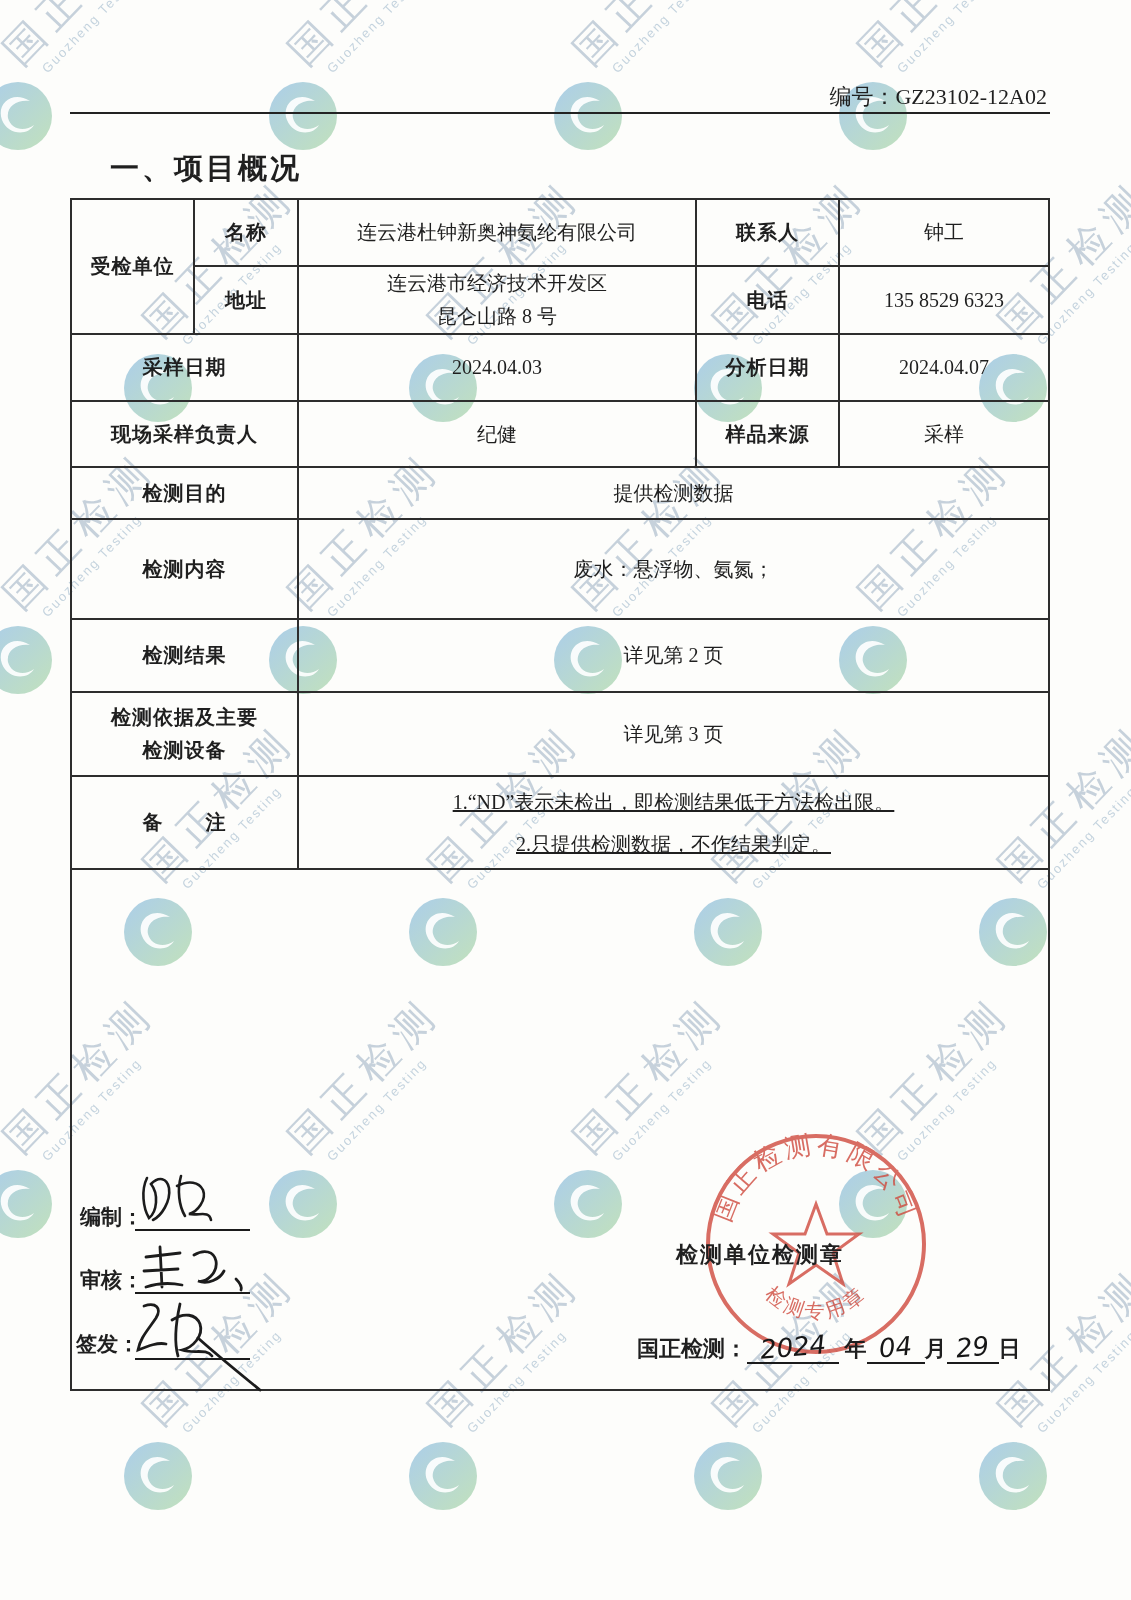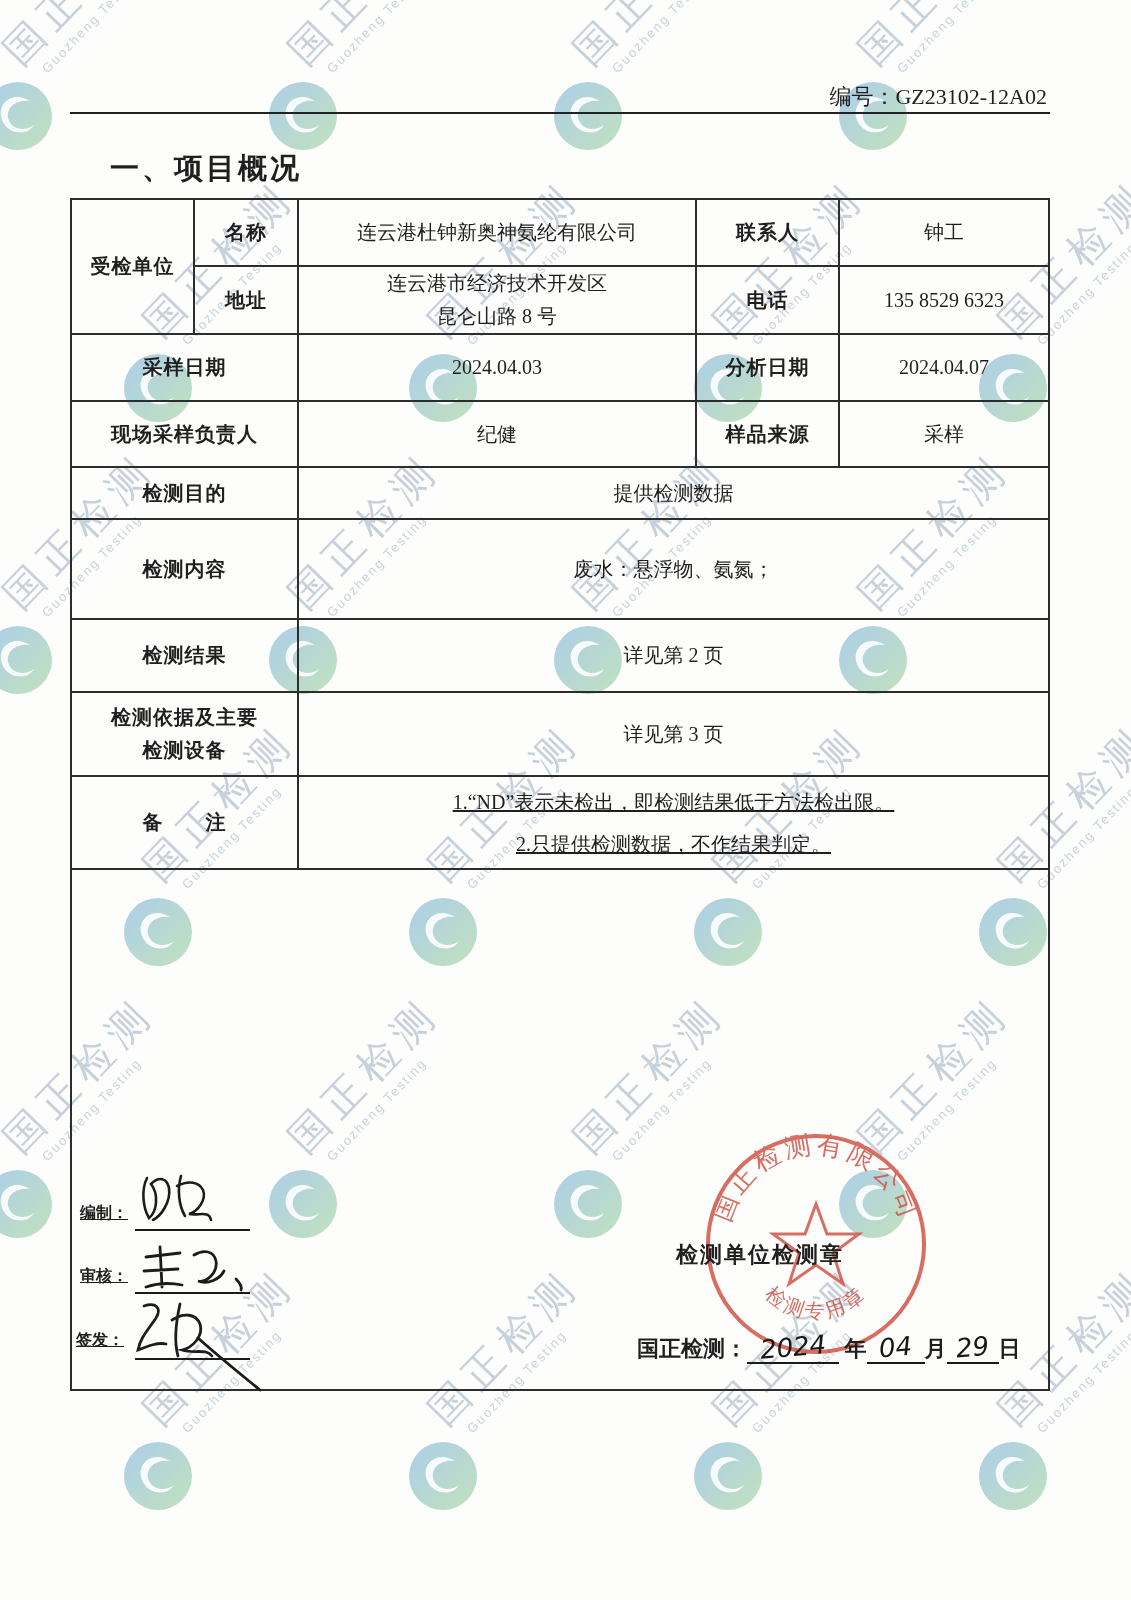--- a/index.html
+++ b/index.html
@@ -26,21 +26,21 @@
     position:absolute;left:70px;top:198px;width:978px;z-index:1;
     border-collapse:collapse;table-layout:fixed;background:transparent;
   }
   table.main td{border:2px solid #2d2d2d;padding:0;vertical-align:middle;text-align:center;font-size:20px;}
   td.lbl{font-weight:bold;font-size:21px;letter-spacing:1px;}
   td.lft{text-align:left;padding-left:20px;}
   td.big{height:519px;}
   .two-line{line-height:33px;}
   .remark{line-height:42px;font-size:20px;text-decoration:underline;}
   
-  .sig-label{position:absolute;font-size:16px;font-weight:bold;z-index:3;text-decoration:underline;}
+  .sig-label{position:absolute;font-size:21px;font-weight:bold;z-index:3;}
   .sig-line{position:absolute;height:0;border-bottom:2px solid #1b1b1b;z-index:3;}
   .sig-svg{position:absolute;z-index:3;}
   .stamp-caption{position:absolute;left:676px;top:1240px;font-size:22px;font-weight:bold;letter-spacing:2px;z-index:4;}
   .date-line{position:absolute;left:637px;top:1332px;z-index:4;font-size:22px;font-weight:bold;white-space:nowrap;}
   .hw{font-family:"DejaVu Sans",sans-serif;font-style:italic;font-weight:normal;font-size:26px;display:inline-block;transform:rotate(-5deg);color:#161616;}
   .u{display:inline-block;border-bottom:2px solid #1b1b1b;text-align:center;}
   .stamp{position:absolute;left:702px;top:1130px;width:228px;height:228px;z-index:2;opacity:.8;}
   
   .footer{position:absolute;left:0;top:1478px;width:1082px;text-align:center;font-size:19px;letter-spacing:4px;z-index:3;}
 </style>

